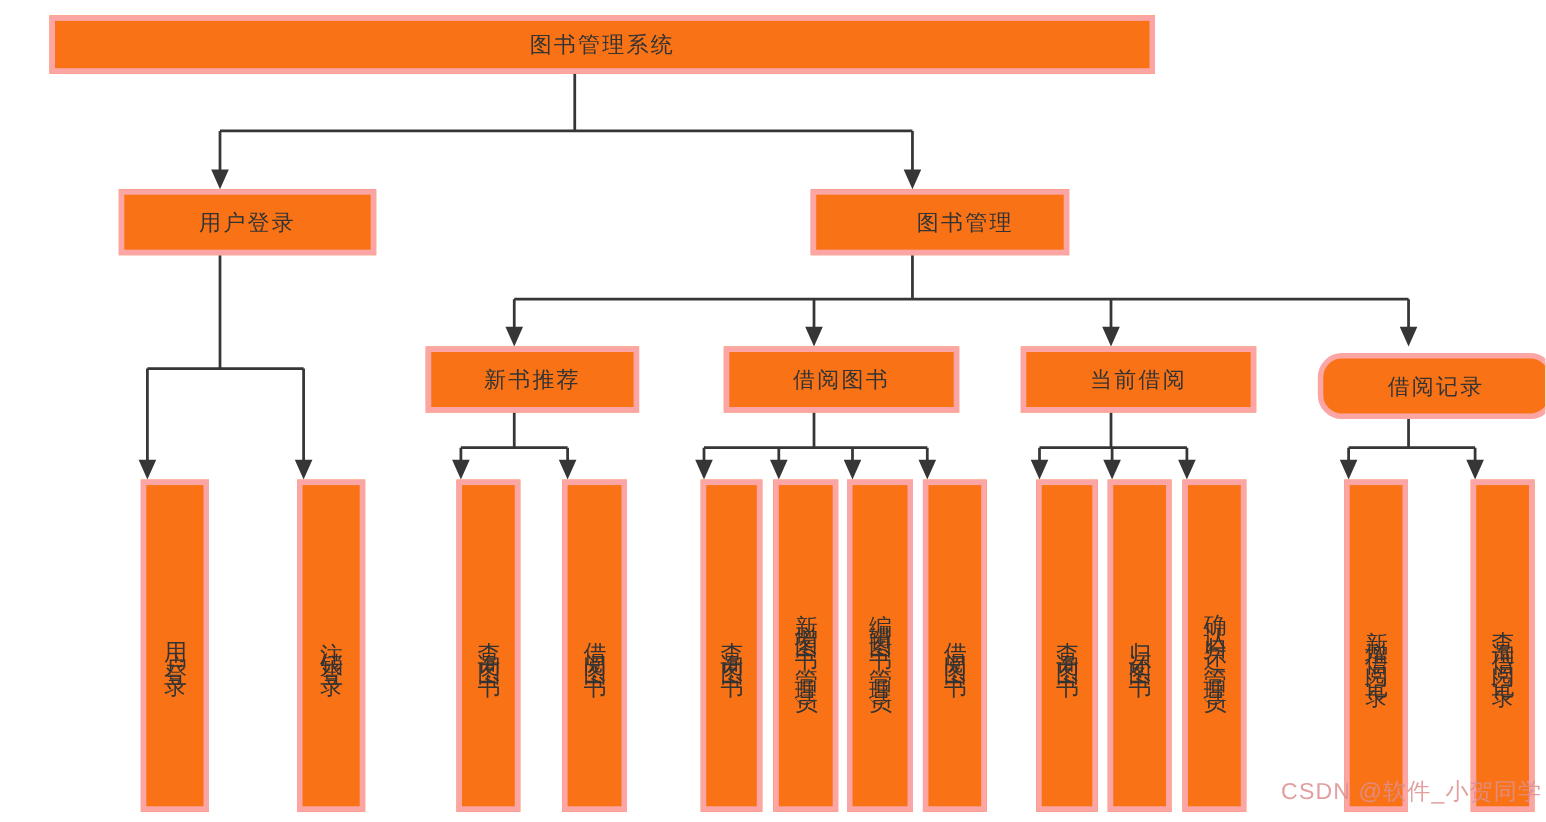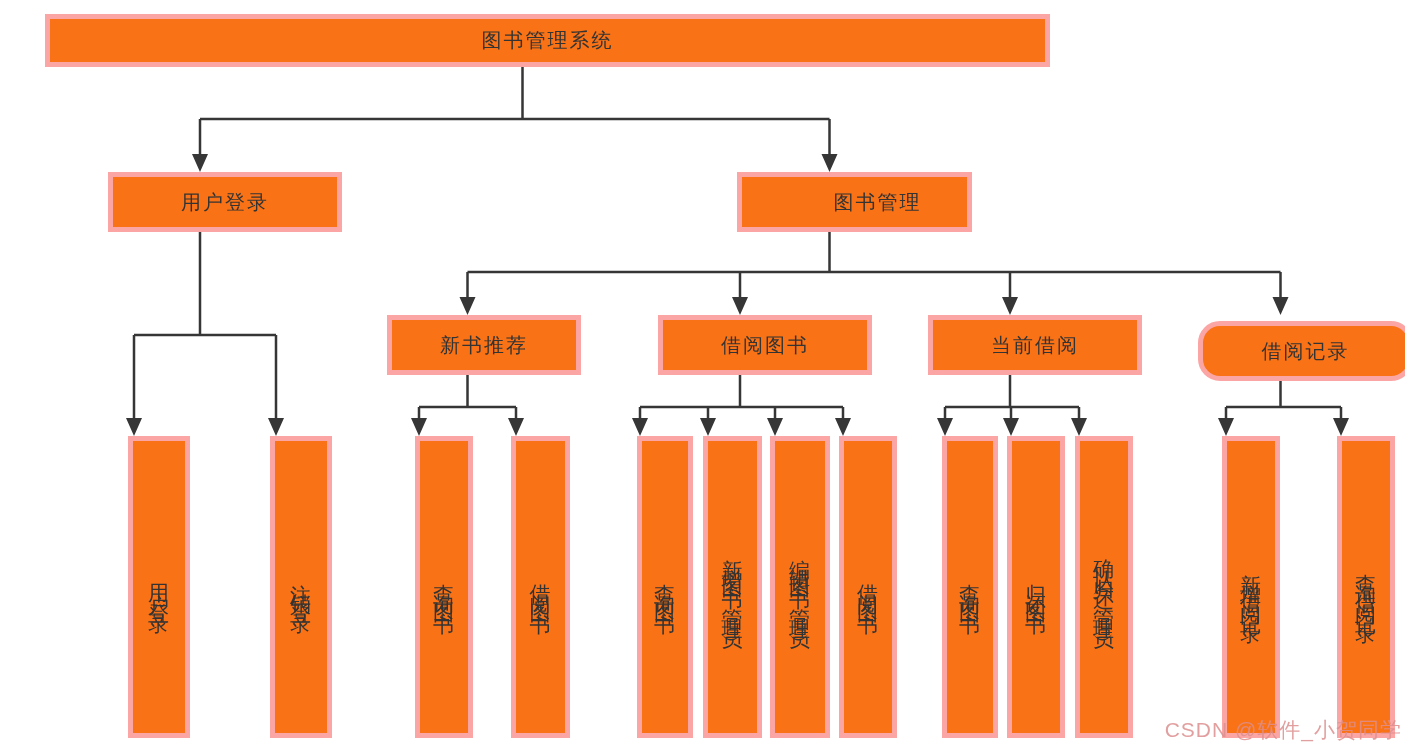--- a/index.html
+++ b/index.html
@@ -39,21 +39,21 @@
   #n-c2 { left:678px;  width:59px; }
   #n-c3 { left:745px;  width:60px; }
   #n-c4 { left:814px;  width:58px; }
   #n-d1 { left:917px;  width:56px; }
   #n-d2 { left:982px;  width:58px; }
   #n-d3 { left:1050px; width:58px; }
   #n-e1 { left:1197px; width:58px; }
   #n-e2 { left:1312px; width:58px; }
 
   .watermark {
-    position:absolute; z-index:5; right:3px; bottom:3px;
+    position:absolute; z-index:5; right:3px; bottom:14px;
     font-size:21px; letter-spacing:1px; opacity:0.85;
     white-space:nowrap;
   }
 </style>
 </head>
 <body>
 
 <div class="canvas">
 
   <svg class="wires" width="1405" height="747" viewBox="0 0 1405 747" aria-hidden="true">

